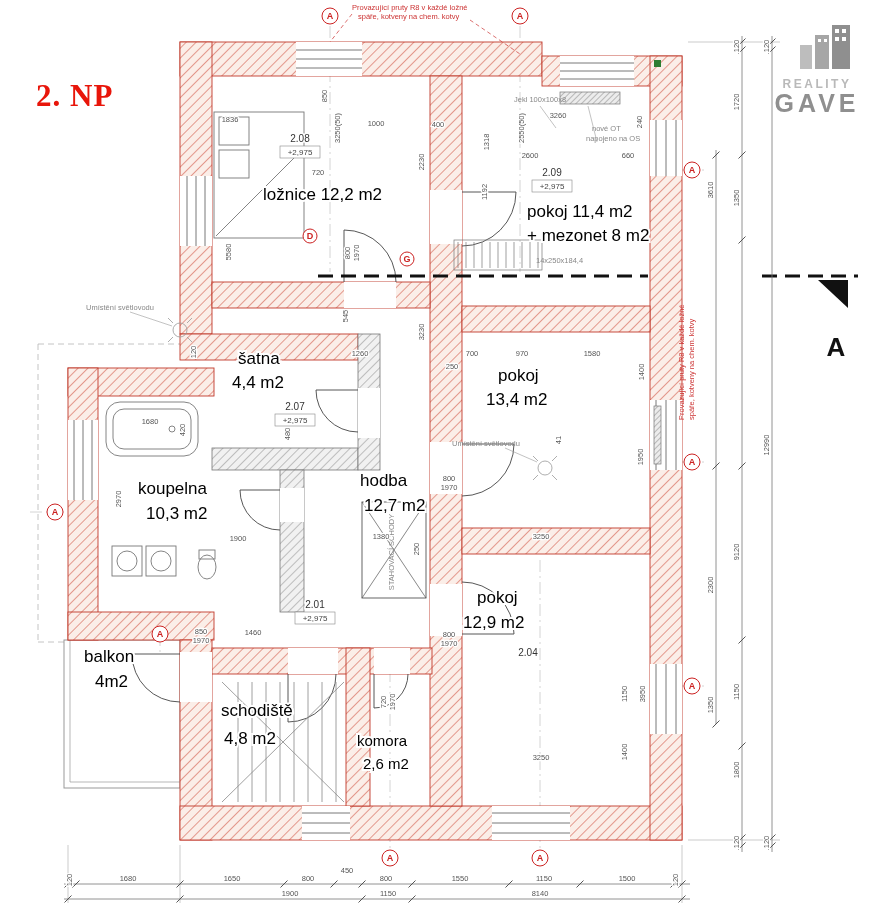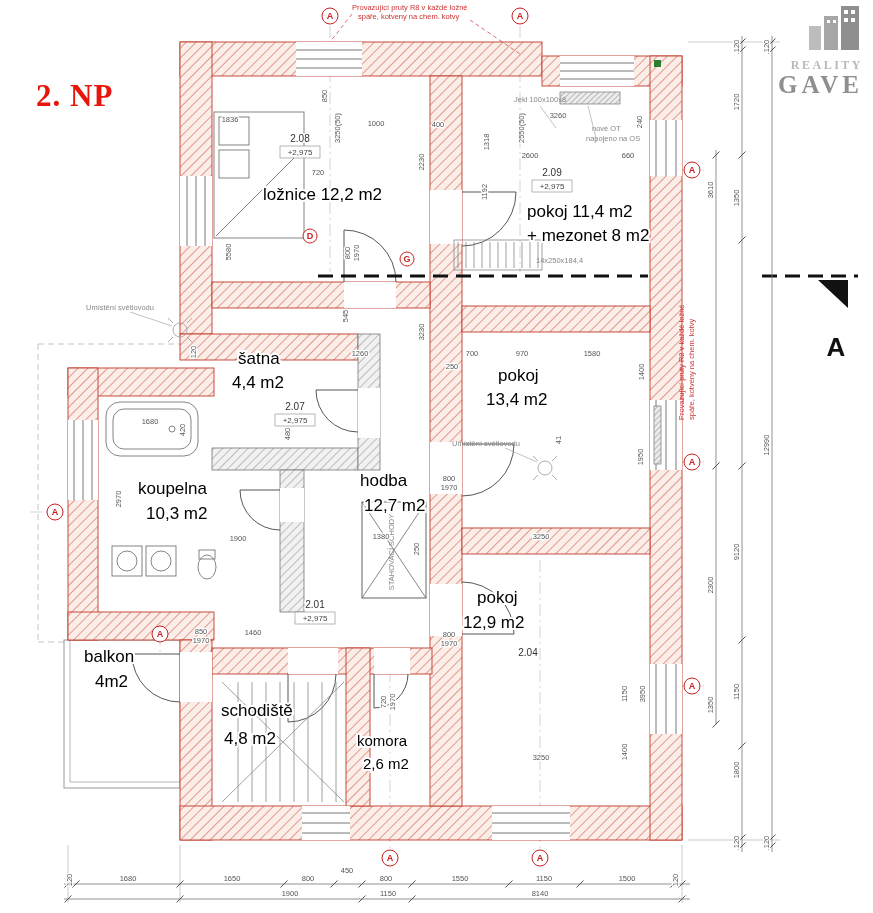--- a/index.html
+++ b/index.html
@@ -1,20 +1,20 @@
 <!DOCTYPE html>
 <html><head>
 <meta charset="utf-8">
 <style>
   html,body{margin:0;padding:0;background:#fff;}
   .canvas{position:relative;width:873px;height:913px;background:#fff;overflow:hidden;
           font-family:"Liberation Sans",sans-serif;}
   .plan-title{position:absolute;left:36px;top:78px;font-family:"Liberation Serif",serif;
           font-weight:bold;font-size:31px;color:#e8150a;letter-spacing:1px;}
-  .logo{position:absolute;right:10px;top:4px;width:92px;text-align:right;font-family:Liberation Serif, serif;}
+  .logo{position:absolute;right:10px;top:23px;width:92px;text-align:center;}
   .logo .blocks{margin-left:18px;}
   .logo .t1{font-size:12px;font-weight:bold;letter-spacing:2.5px;color:#b9b9b9;margin-top:2px;}
   .logo .t2{font-size:25px;font-weight:bold;letter-spacing:4px;color:#8f8f8f;margin-top:-2px;}
   svg{position:absolute;left:0;top:0;font-family:"Liberation Sans",sans-serif;}
   .wr{fill:url(#hr);stroke:#c0392b;stroke-width:0.9;}
   .wg{fill:url(#hg);stroke:#777;stroke-width:0.8;}
   .gap{fill:#fff;stroke:none;}
   .win{stroke:#555;stroke-width:0.8;}
   .door{stroke:#444;stroke-width:0.9;fill:none;}
   .furn{stroke:#777;stroke-width:0.9;fill:none;}

